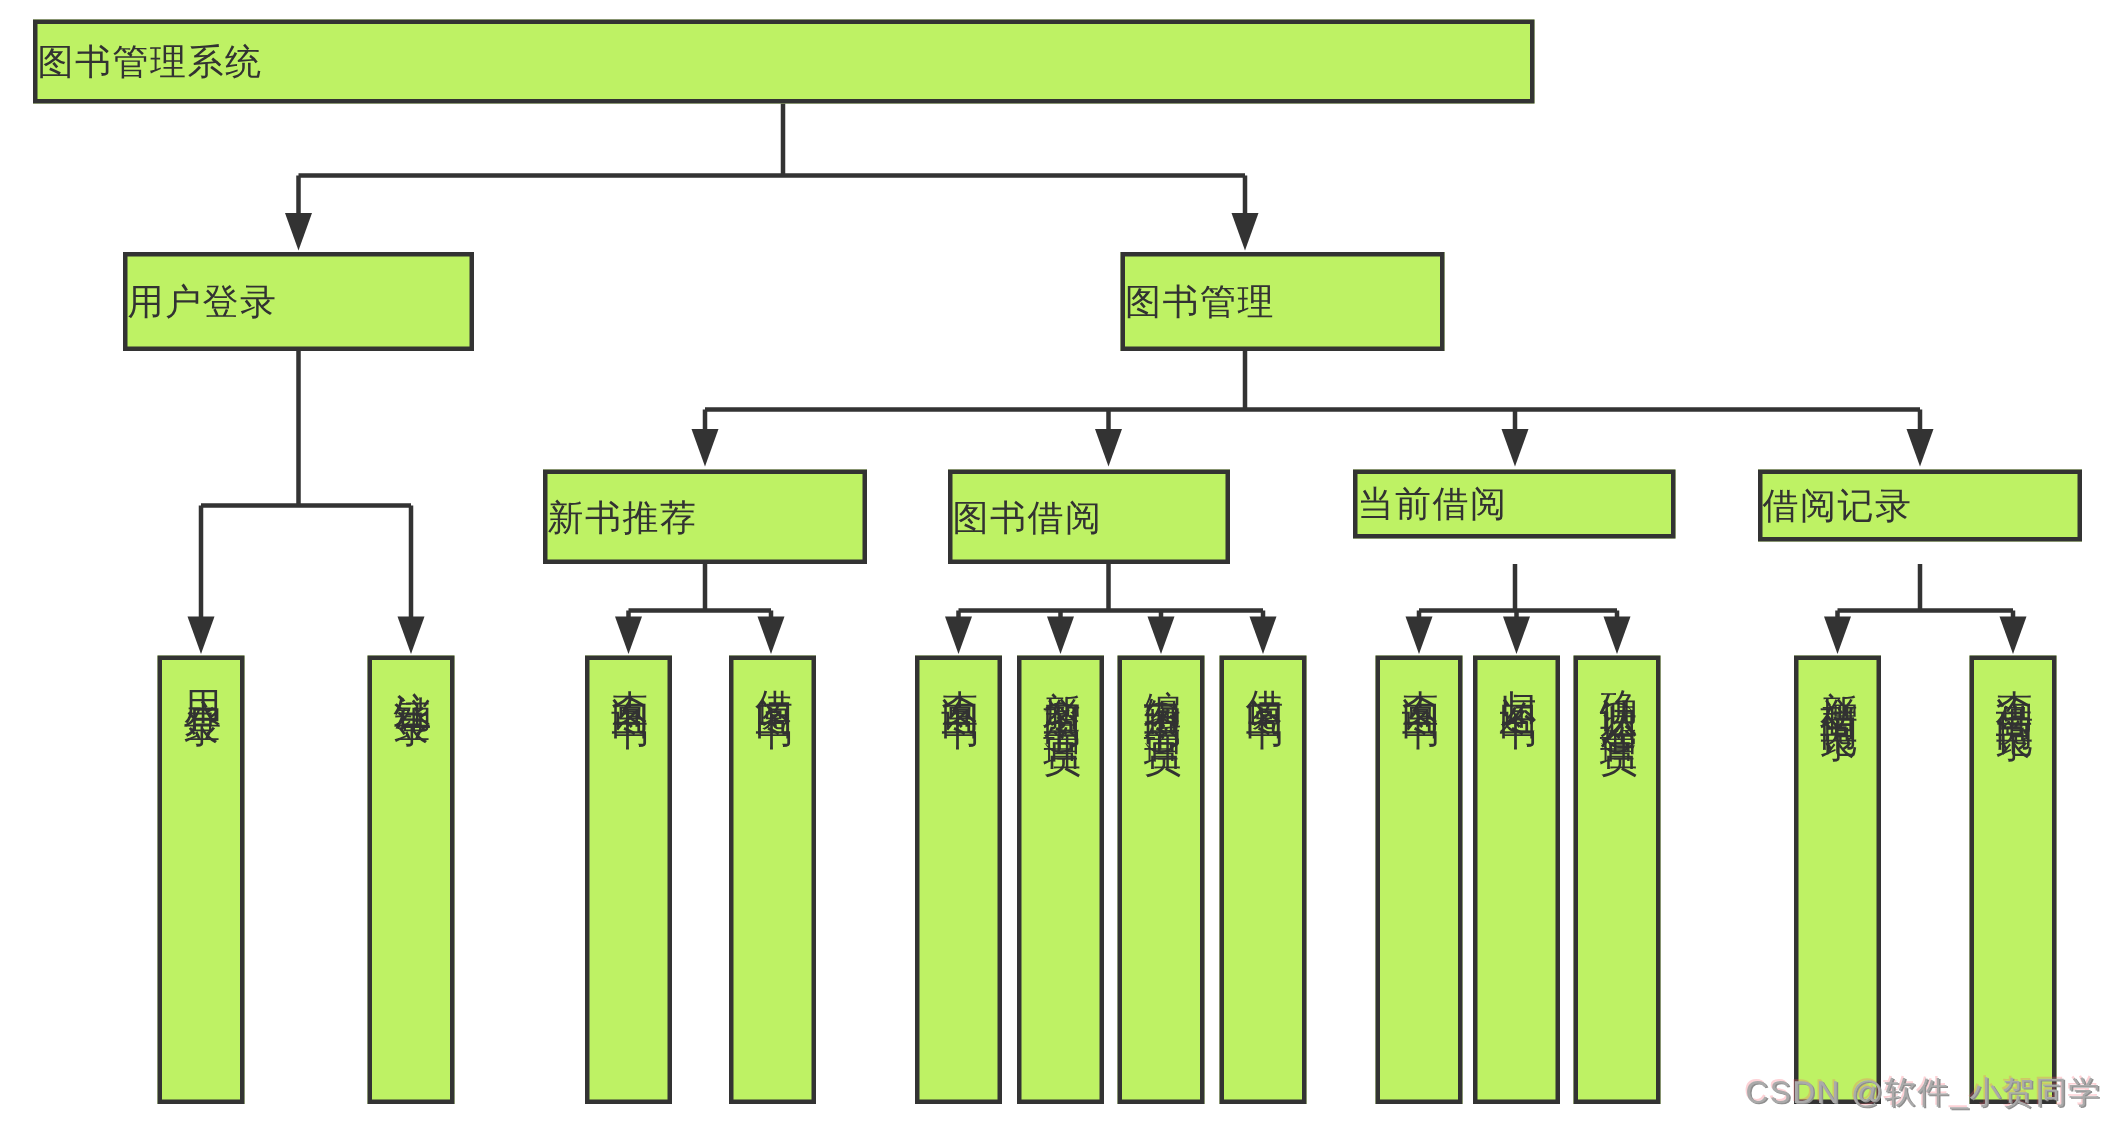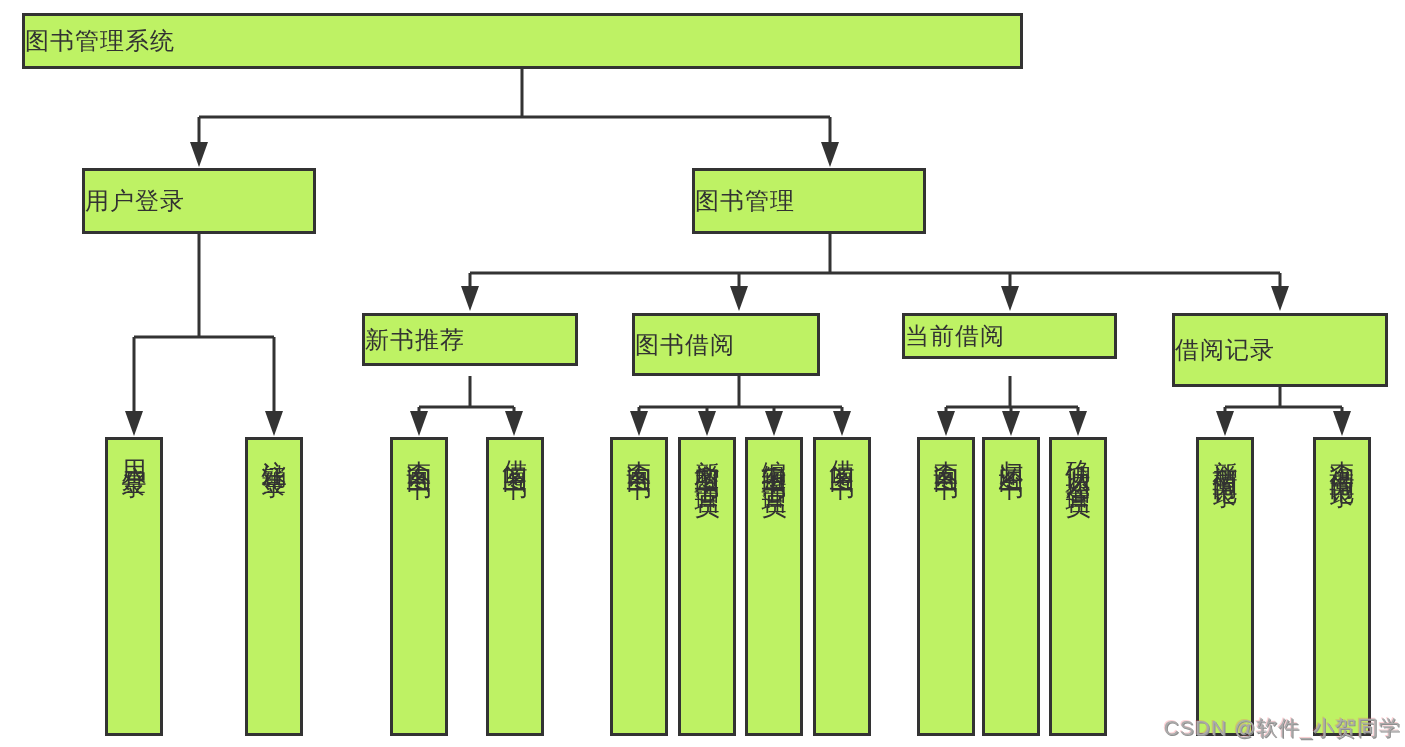--- a/index.html
+++ b/index.html
@@ -80,34 +80,34 @@
       <use href="#ah" x="1342" y="436"></use>
   </svg>
 
   <div class="box" style="left:22px;top:13px;width:1001px;height:56px">
     <span class="hlabel">图书管理系统</span>
   </div>
 
   <div class="box" style="left:82px;top:168px;width:234px;height:66px">
     <span class="hlabel">用户登录</span>
   </div>
-  <div class="box" style="left:692px;top:168px;width:234px;height:66px">
+  <div class="box" style="left:747px;top:168px;width:216px;height:66px">
     <span class="hlabel">图书管理</span>
   </div>
 
-  <div class="box" style="left:362px;top:313px;width:216px;height:53px">
+  <div class="box" style="left:362px;top:313px;width:216px;height:63px">
     <span class="hlabel">新书推荐</span>
   </div>
   <div class="box" style="left:632px;top:313px;width:188px;height:63px">
     <span class="hlabel">图书借阅</span>
   </div>
   <div class="box" style="left:902px;top:313px;width:215px;height:46px">
     <span class="hlabel">当前借阅</span>
   </div>
-  <div class="box" style="left:1172px;top:313px;width:216px;height:74px">
+  <div class="box" style="left:1172px;top:313px;width:216px;height:48px">
     <span class="hlabel">借阅记录</span>
   </div>
 
   <div class="box leaf" style="left:105px;top:437px;width:58px;height:299px">
     <span class="vlabel">用户登录</span>
   </div>
   <div class="box leaf" style="left:245px;top:437px;width:58px;height:299px">
     <span class="vlabel">注销登录</span>
   </div>
 

